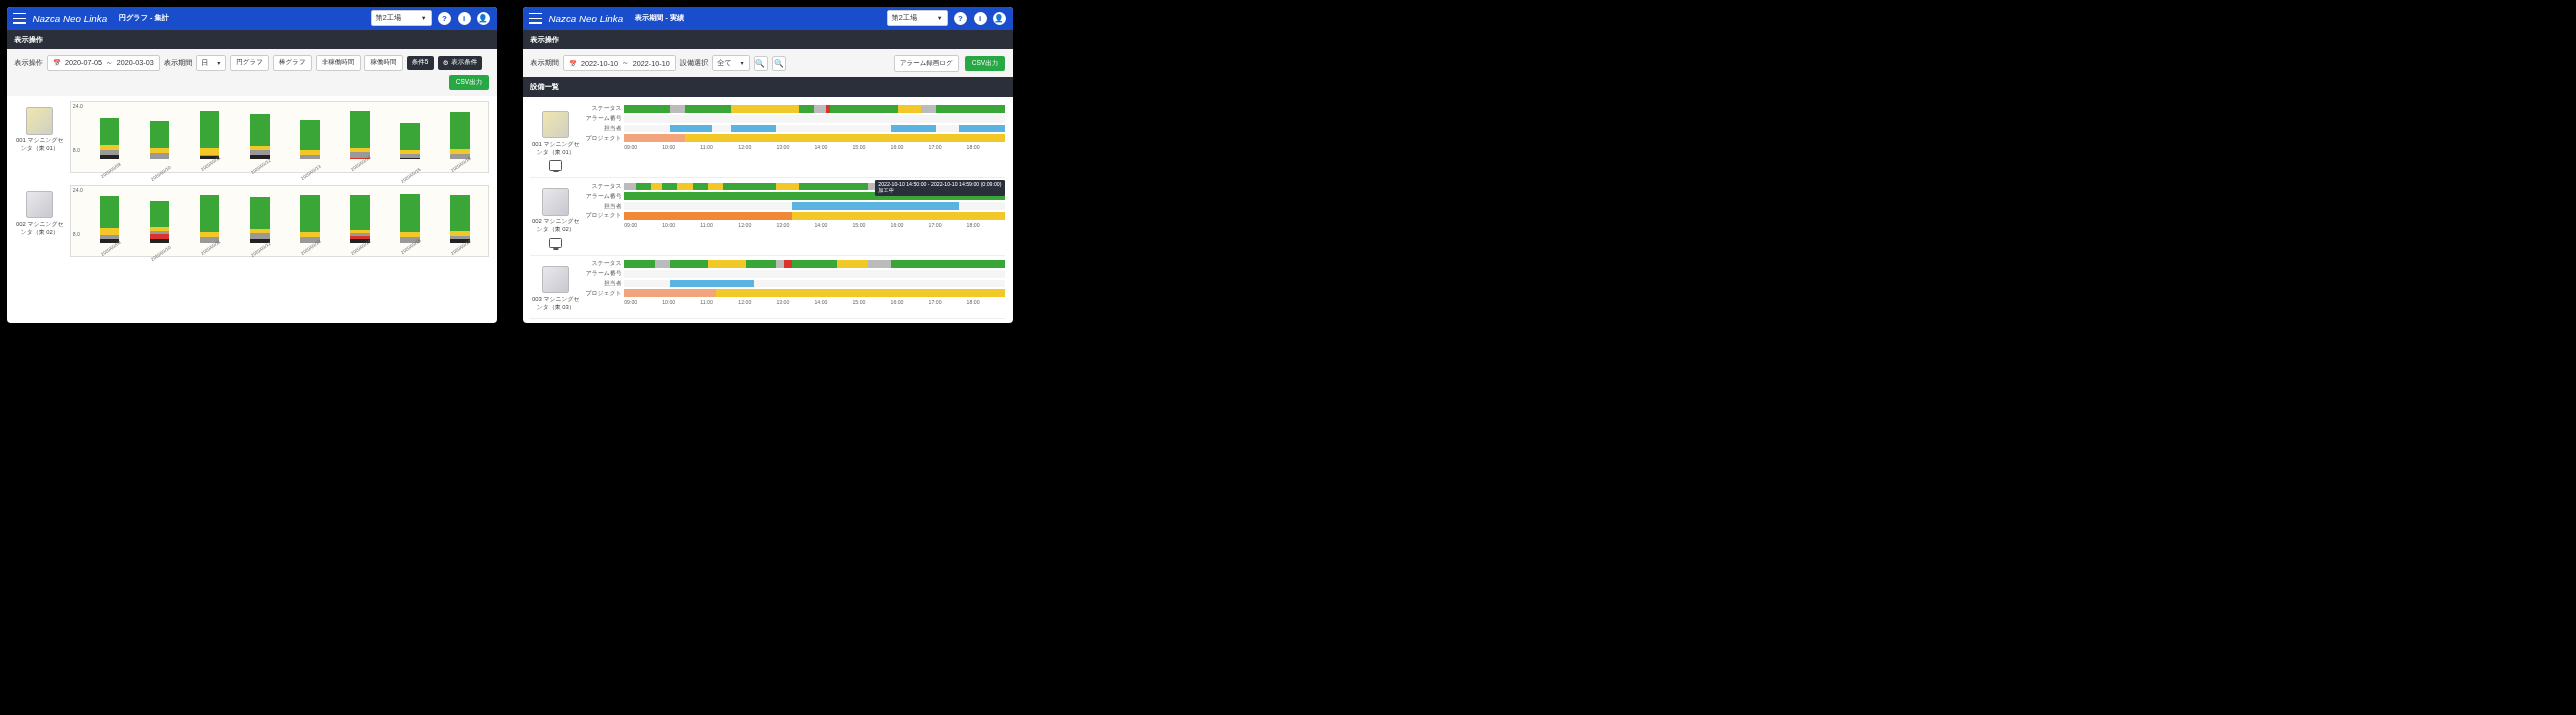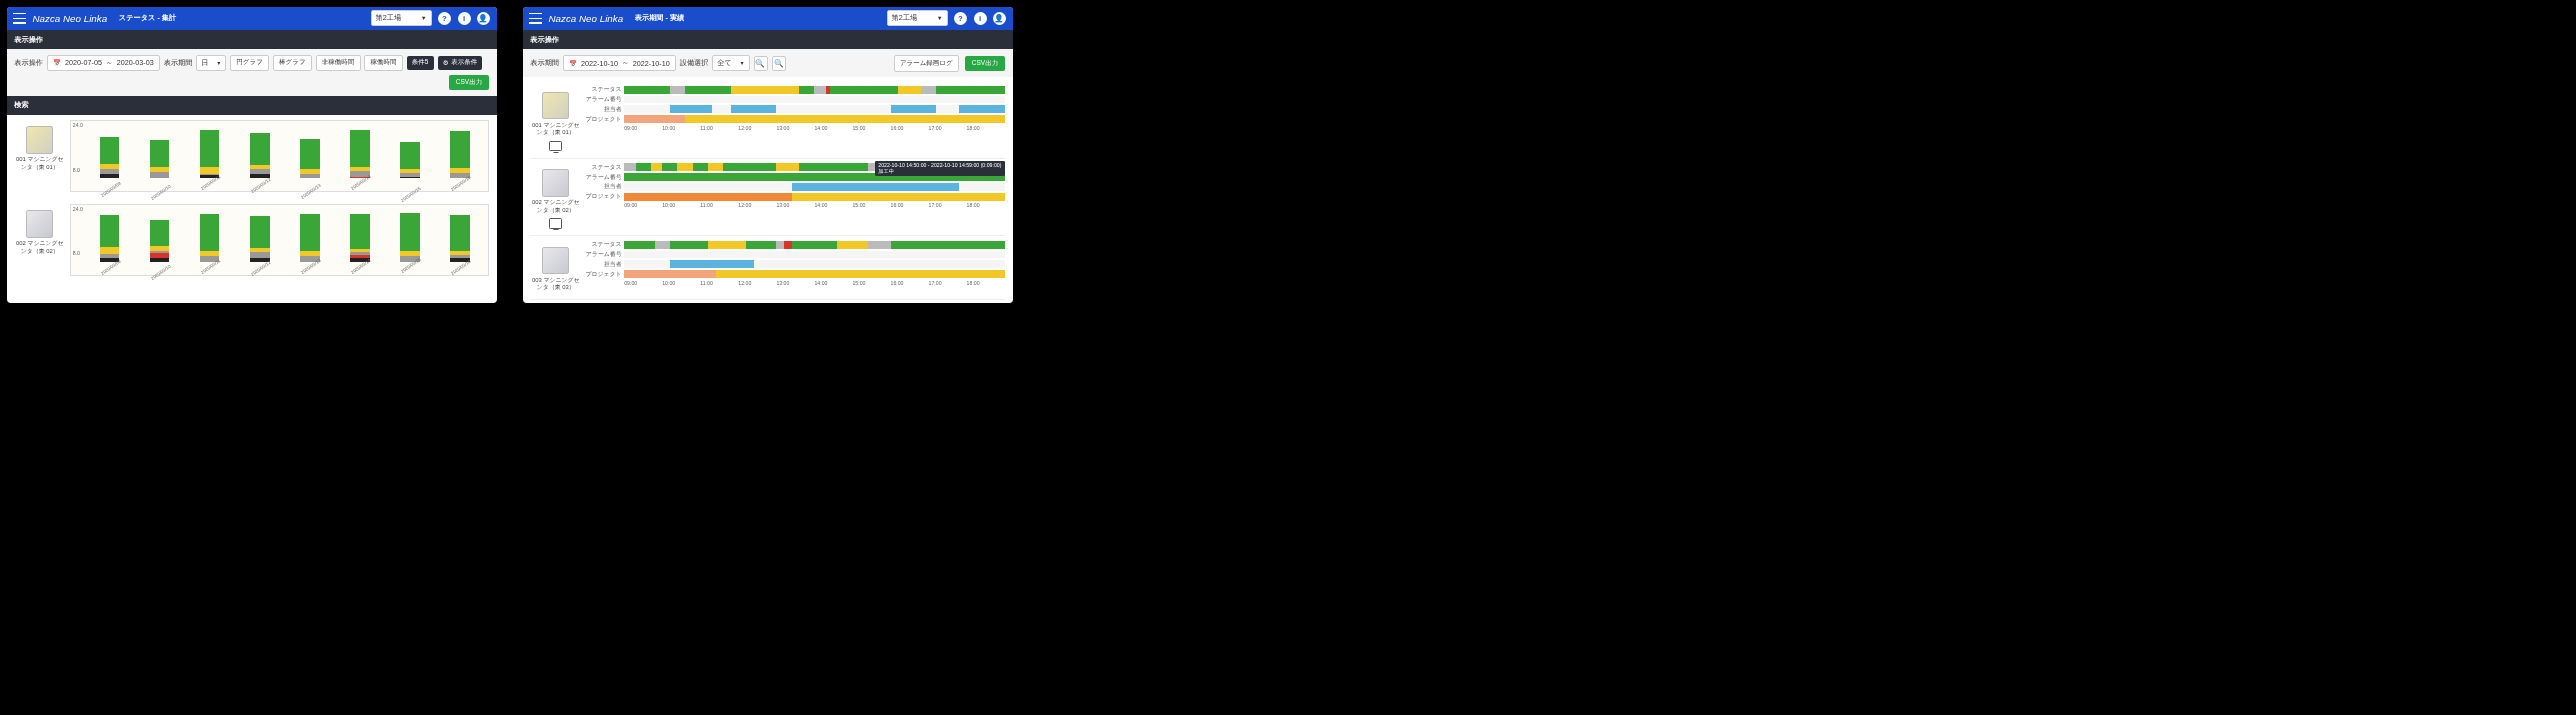--- a/index.html
+++ b/index.html
@@ -69,21 +69,21 @@
 <body>
 
 <div class="window">
   <div class="topbar">
     <div class="hamburger">
         <span></span>
         <span></span>
         <span></span>
       </div>
     <div class="brand">Nazca Neo Linka</div>
-    <div class="page-title">ステータス - 集計</div>
+    <div class="page-title">円グラフ - 集計</div>
     <div class="spacer"></div>
     <div class="select-box">
       <span>第2工場</span>
       <span class="caret">▼</span>
     </div>
     <div class="icon-btn">?</div>
     <div class="icon-btn">i</div>
     <div class="icon-btn">👤</div>
   </div>
 
@@ -106,21 +106,20 @@
     <div class="pill-btn">非稼働時間</div>
     <div class="pill-btn">稼働時間</div>
     <div class="tag">条件5</div>
     <div class="show-cond">
       <span>⚙</span>
       <span>表示条件</span>
     </div>
     <button class="csv-btn">CSV出力</button>
   </div>
 
-  <div class="section-header">検索</div>
 
   <div class="chart-area" id="chart-area">
       <div class="chart-row">
         <div class="machine-col">
           <div class="machine-img"></div>
           <div class="machine-name">001 マシニングセンタ（東 01）</div>
         </div>
         <div class="bars-wrap">
           <div class="y-axis-label" style="top: 1.3px;">24.0</div>
           <div class="y-axis-label" style="bottom: 18.3px;">8.0</div>
@@ -316,20 +315,21 @@
       <span>全て</span>
       <span class="caret" style="font-size:5.2px">▼</span>
     </div>
     <div class="icon-circle">🔍</div>
     <div class="icon-circle">🔍</div>
     <div class="spacer"></div>
     <div class="alarm-btn">アラーム録画ログ</div>
     <button class="csv-btn" style="margin-left:2.6px">CSV出力</button>
   </div>
 
+  <div class="section-header">設備一覧</div>
 
   <div class="gantt-area" id="gantt-area">
       <div class="gantt-row">
         <div class="machine-col">
           <div class="machine-img"></div>
           <div class="machine-name">001 マシニングセンタ（東 01）</div>
           <div class="monitor-icon"></div>
         </div>
         <div class="gantt-tracks">
           <div class="track-line">

